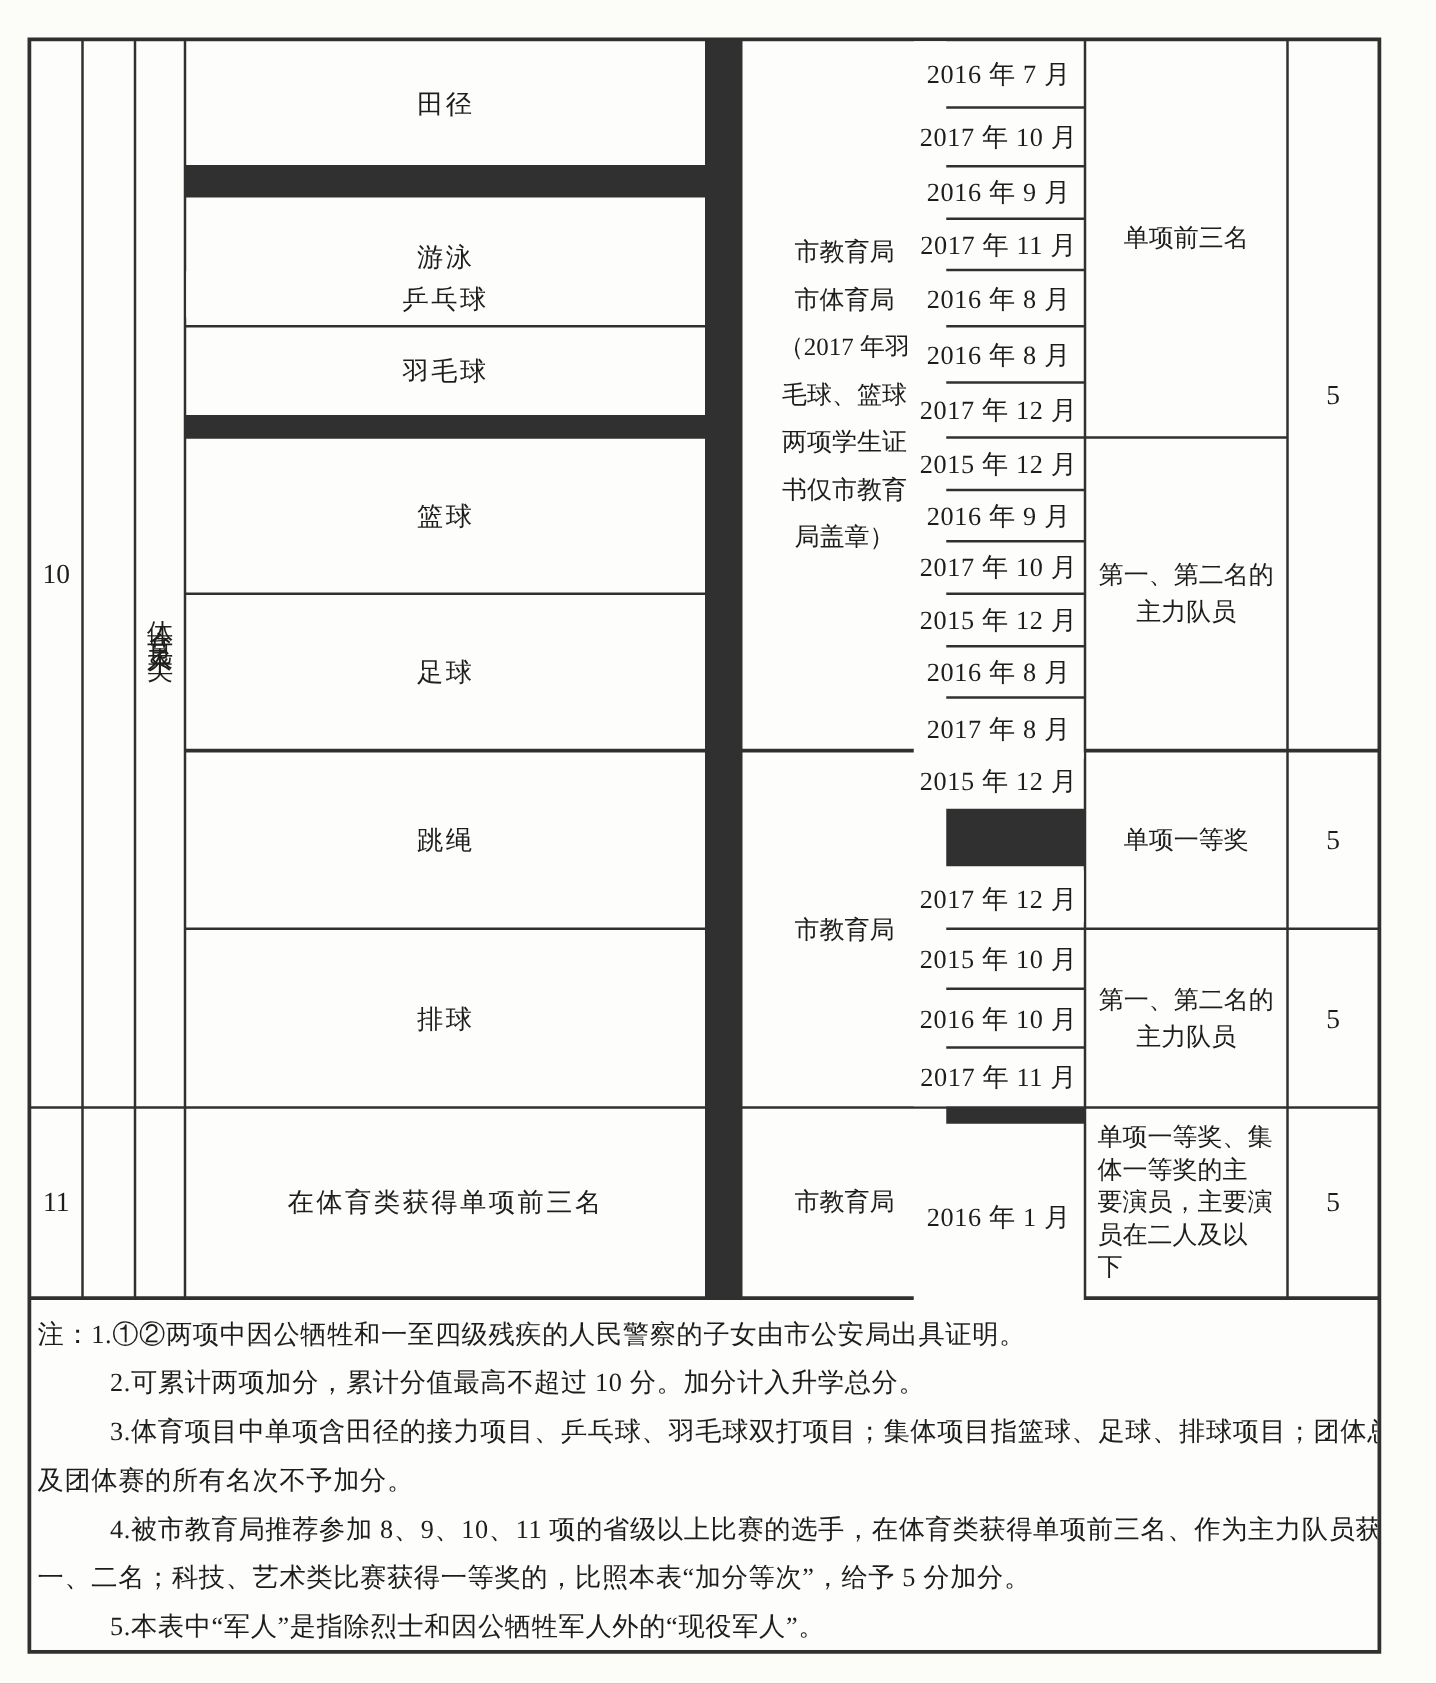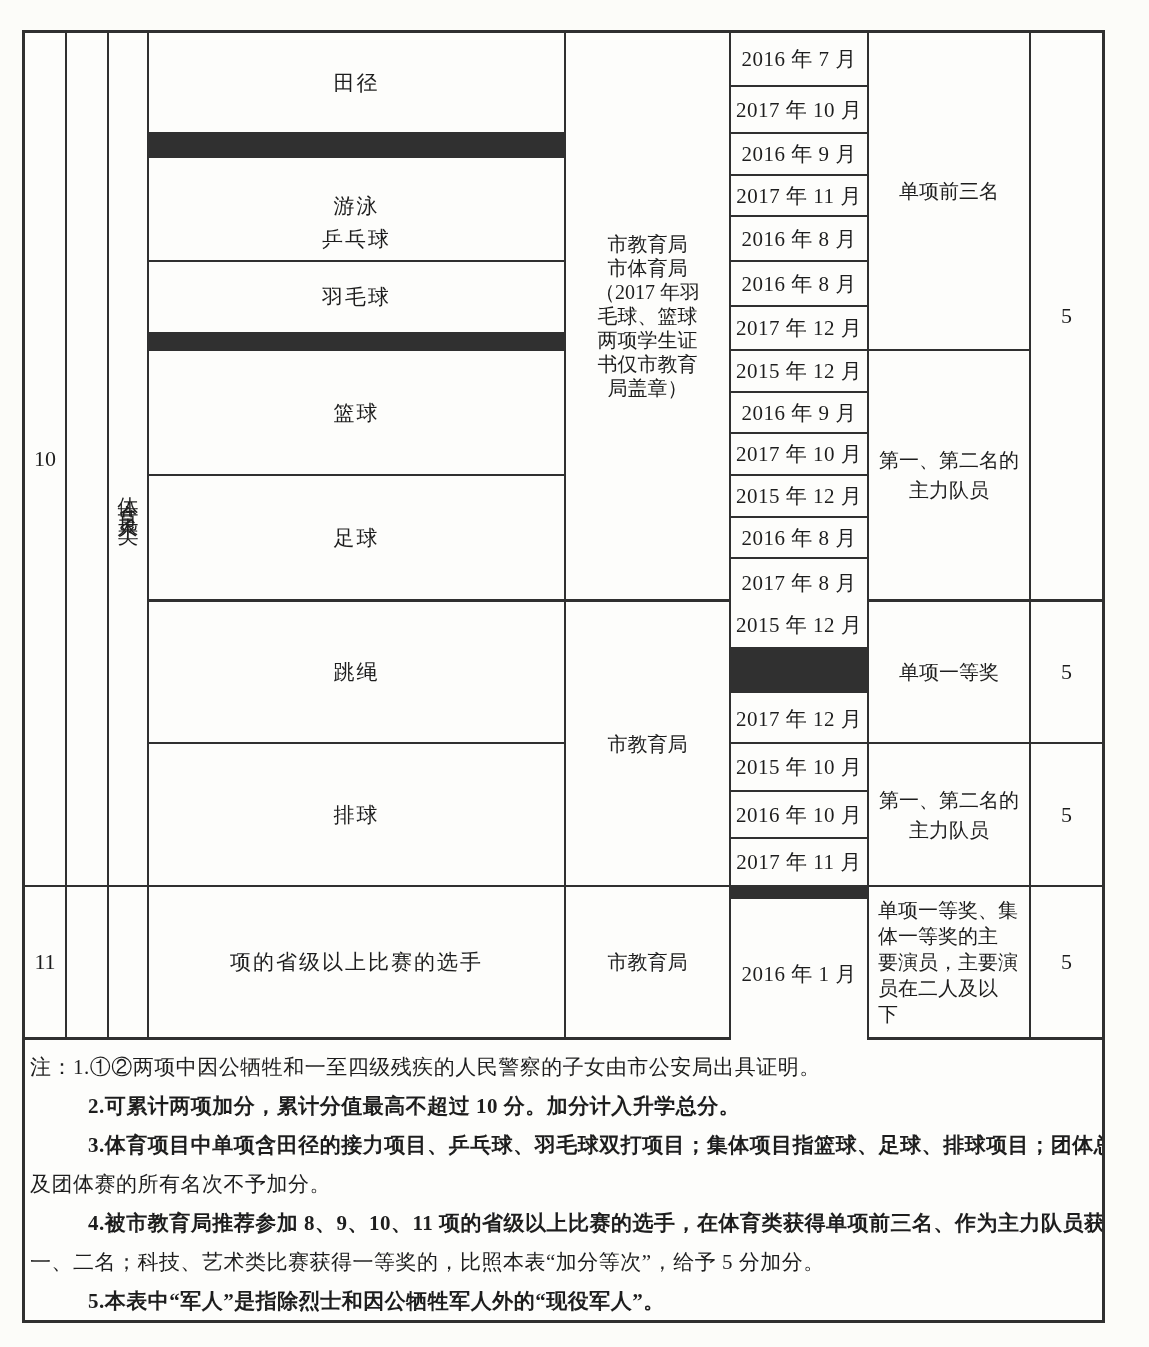--- a/index.html
+++ b/index.html
@@ -16,38 +16,38 @@
   .cell{
     position:absolute;background:#fdfdfb;
     display:flex;align-items:center;justify-content:center;
     font-size:21px;line-height:28px;text-align:center;
     overflow:hidden;
   }
   .pre{white-space:pre-line;}
   .sport{letter-spacing:2px;}
   .date{font-size:21px;letter-spacing:0.5px;}
   .num{font-size:22px;}
-  .auth{font-size:20px;line-height:24px;}
+  .auth{font-size:20px;line-height:38px;margin-left:28px;}
   .award{font-size:20px;line-height:30px;}
   .award-small{
     font-size:20px;line-height:26px;text-align:left;
     justify-content:flex-start;align-items:center;padding-left:9px;box-sizing:border-box;
   }
   .cat-cell{display:block;}
   .vert{
     position:absolute;top:447px;left:50%;transform:translateX(-50%);
     writing-mode:vertical-rl;text-orientation:upright;
     font-size:21px;letter-spacing:7px;line-height:38px;
   }
   .notes{
     display:block;text-align:left;font-size:21px;line-height:39px;
     padding:8px 6px 0 5px;box-sizing:border-box;letter-spacing:0.5px;
   }
   .note-line{white-space:nowrap;}
-  .note-line.indent{padding-left:58px;font-weight:bold;}
+  .note-line.indent{padding-left:58px;}
 </style>
 </head>
 <body>
 
 <div class="table-wrap">
 
   <div class="cell num" style="left:3px;top:3px;width:40px;height:852px;">
       <span>10</span>
     </div>
   <div class="cell num" style="left:3px;top:857px;width:40px;height:150px;">
@@ -80,21 +80,21 @@
   <div class="cell sport" style="left:127px;top:446px;width:415px;height:123px;">
       <span>足球</span>
     </div>
   <div class="cell sport" style="left:127px;top:572px;width:415px;height:140px;">
       <span>跳绳</span>
     </div>
   <div class="cell sport" style="left:127px;top:714px;width:415px;height:141px;">
       <span>排球</span>
     </div>
   <div class="cell sport" style="left:127px;top:857px;width:415px;height:150px;">
-      <span>项的省级以上比赛的选手</span>
+      <span>在体育类获得单项前三名</span>
     </div>
 
   <div class="cell auth pre" style="left:544px;top:3px;width:163px;height:566px;"><span class="pre">市教育局
 市体育局
 （2017 年羽
 毛球、篮球
 两项学生证
 书仅市教育
 局盖章）</span></div>
   <div class="cell auth" style="left:544px;top:572px;width:163px;height:283px;">

